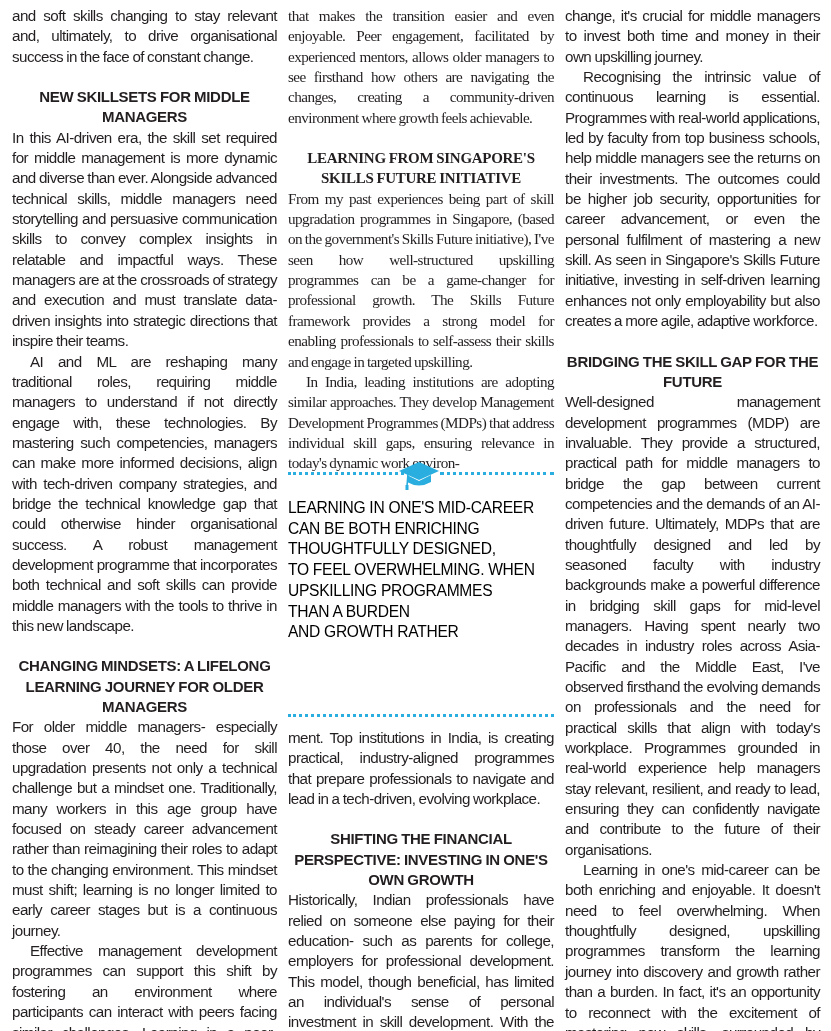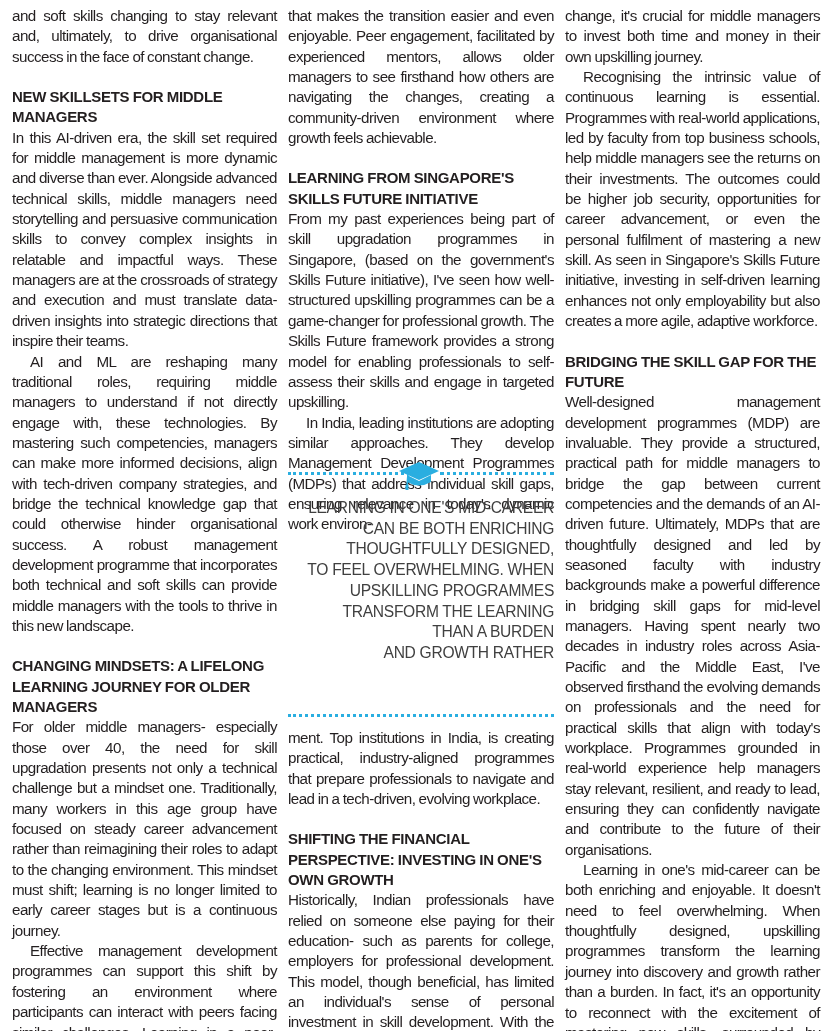--- a/index.html
+++ b/index.html
@@ -1,33 +1,33 @@
 <!DOCTYPE html>
 <html><head>
 <meta charset="utf-8">
 <style>
   html, body { margin:0; padding:0; background:#ffffff; }
   body { width:831px; height:1031px; overflow:hidden; position:relative;
          font-family:"Liberation Sans", sans-serif; color:#231f20; }
   .col { position:absolute; top:6px; width:265px; font-size:15.2px; line-height:20.35px;
          letter-spacing:-0.55px; word-spacing:-0.5px; }
   #col1 { left:12px; }
-  #col2 { left:288px; width:266px; }
+  #col2 { left:288px; width:266px;font-family:Liberation Serif, serif; }
   #col3 { left:565px; width:255px; }
   p { margin:0; text-align:justify; hyphens:manual; }
   p.indent { text-indent:18px; }
   h3 { margin:20px 0 0 0; font-size:15px; line-height:20.35px; font-weight:bold;
-       letter-spacing:-0.3px; text-transform:uppercase; }
+       letter-spacing:-0.3px; text-transform:uppercase;text-align:center; }
   .pull { position:absolute; left:288px; width:266px; top:460px; height:262px; }
   .dots { position:absolute; left:0; right:0; height:0; border-top:3px dotted #2aaee0; }
   .dots.top-left { top:12px; right:150px; }
   .dots.top-right { top:12px; left:152px; }
   .dots.bottom { top:254px; }
   .cap { position:absolute; left:110px; top:0; width:42px; height:34px; }
-  .quote { position:absolute; top:38px; left:0; right:0; text-align:right; color:#404040;
+  .quote { position:absolute; top:38px; left:0; right:0; text-align:left; color:#000000;
            font-size:15.6px; line-height:20.7px; letter-spacing:-0.3px; text-transform:uppercase; }
 </style>
 </head>
 <body>
 
 <div class="col" id="col1">
   <p>and soft skills changing to stay relevant and, ultimately, to drive organisational success in the face of constant change.</p>
   <h3>NEW SKILLSETS FOR MIDDLE MANAGERS</h3>
   <p>In this AI-driven era, the skill set required for middle management is more dynamic and diverse than ever. Alongside advanced technical skills, middle managers need storytelling and persuasive communication skills to convey complex insights in relatable and impactful ways. These managers are at the crossroads of strategy and execution and must translate data-driven insights into strategic directions that inspire their teams.</p>
   <p class="indent">AI and ML are reshaping many traditional roles, requiring middle managers to understand if not directly engage with, these technologies. By mastering such competencies, managers can make more informed decisions, align with tech-driven company strategies, and bridge the technical knowledge gap that could otherwise hinder organisational success. A robust management development programme that incorporates both technical and soft skills can provide middle managers with the tools to thrive in this new landscape.</p>
@@ -51,21 +51,20 @@
     <path d="M21,11 L10,14 L9,26" stroke="#2aaee0" stroke-width="1.6" fill="none"></path>
     <rect x="7.5" y="25" width="3" height="5" fill="#2aaee0"></rect>
   </svg>
   <div class="dots top-right"></div>
   <div class="quote">
     <div>LEARNING IN ONE'S MID-CAREER</div>
     <div>CAN BE BOTH ENRICHING</div>
     <div>THOUGHTFULLY DESIGNED,</div>
     <div>TO FEEL OVERWHELMING. WHEN</div>
     <div>UPSKILLING PROGRAMMES</div>
-    <div>TRANSFORM THE LEARNING</div>
     <div>THAN A BURDEN</div>
     <div>AND GROWTH RATHER</div>
   </div>
   <div class="dots bottom"></div>
 </div>
 
 <div class="col" id="col2b" style="left:288px;width:266px;top:728px;">
   <p>ment. Top institutions in India, is creating practical, industry-aligned programmes that prepare professionals to navigate and lead in a tech-driven, evolving workplace.</p>
   <h3>SHIFTING THE FINANCIAL PERSPECTIVE: INVESTING IN ONE'S OWN GROWTH</h3>
   <p>Historically, Indian professionals have relied on someone else paying for their education- such as parents for college, employers for professional development. This model, though beneficial, has limited an individual's sense of personal investment in skill development. With the rapid pace of industry</p>

